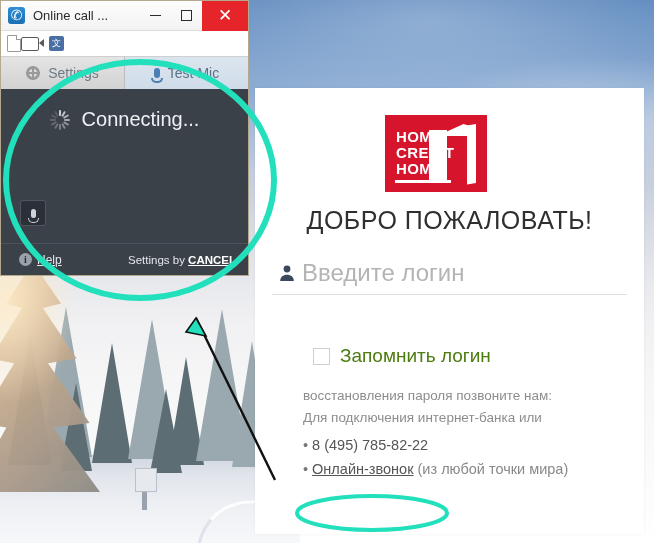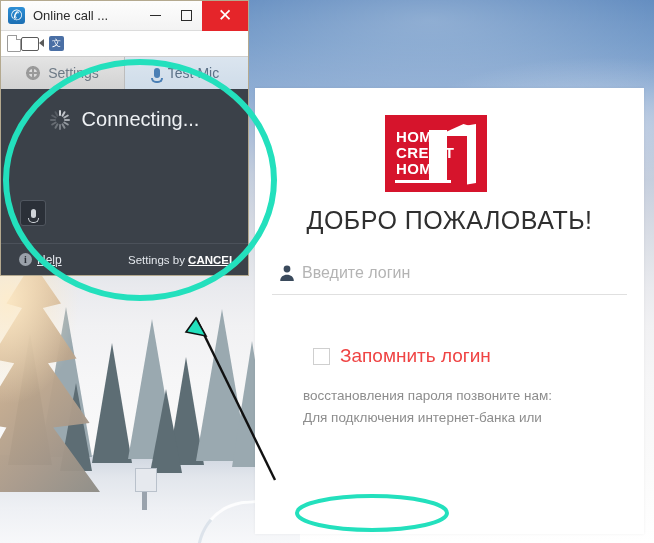--- a/index.html
+++ b/index.html
@@ -194,21 +194,21 @@
     width: 30px;
     display: flex;
     align-items: center;
     justify-content: center;
     color: #3a4a5c;
   }
   .field-input {
     border: none;
     outline: none;
     background: transparent;
-    font-size: 16px;
+    font-size: 24px;
     color: #701a75;
     font-family: "Liberation Sans", sans-serif;
     flex: 1;
     padding: 0;
   }
   .field-input::placeholder { color: #b4b4b4; }
 
   .kbd-icon {
     width: 23px; height: 14px;
     background: #4b4b4b;
@@ -253,21 +253,21 @@
     align-items: center;
     gap: 10px;
   }
   .remember-box {
     width: 15px; height: 15px;
     border: 1px solid #cfcfcf;
     background: #fff;
   }
   .remember-label {
     font-size: 19px;
-    color: #ef4444;
+    color: #4d7c0f;
   }
 
   .helptext {
     position: absolute;
     left: 48px; top: 297px;
     width: 320px;
     font-size: 13.5px;
     line-height: 22px;
     color: #8d8d8d;
   }
@@ -690,20 +690,28 @@
     <div class="remember-row">
       <div class="remember-box"></div>
       <div class="remember-label">Запомнить логин</div>
     </div>
 
     <div class="helptext">
       <div>восстановления пароля позвоните нам:</div>
       <div>Для подключения интернет-банка или</div>
     </div>
 
+    <div class="phone-list">
+      <div>
+        <span class="bullet">•</span><span>8 (495) 785-82-22</span>
+      </div>
+      <div>
+        <span class="bullet">•</span><a href="#">Онлайн-звонок</a><span class="suffix"> (из любой точки мира)</span>
+      </div>
+    </div>
   </div>
 
   <div class="widget-window">
 
     <div class="titlebar">
       <div class="app-icon"></div>
       <div class="title-text">Online call ...</div>
       <div class="win-btn min">
           <span></span>
         </div>

